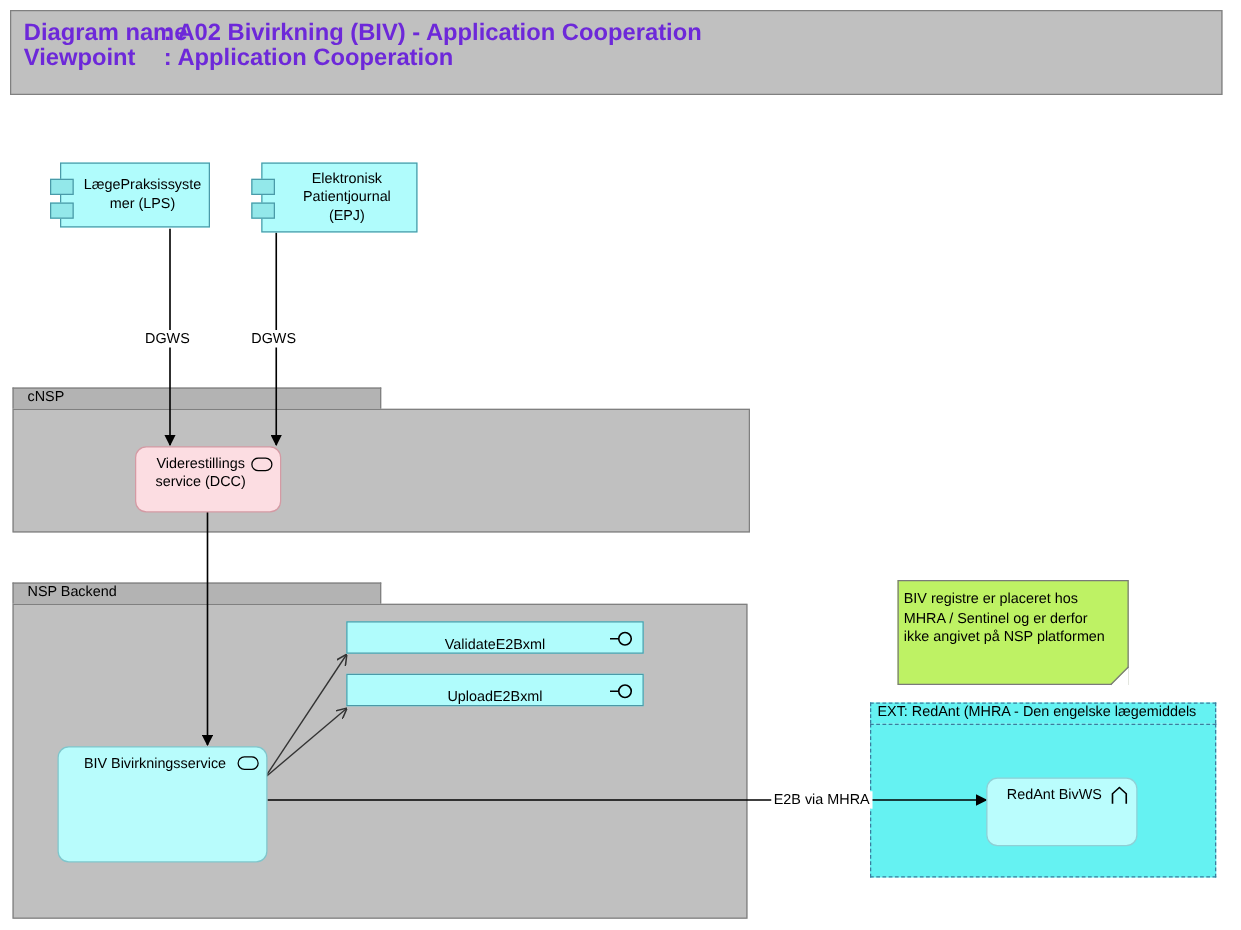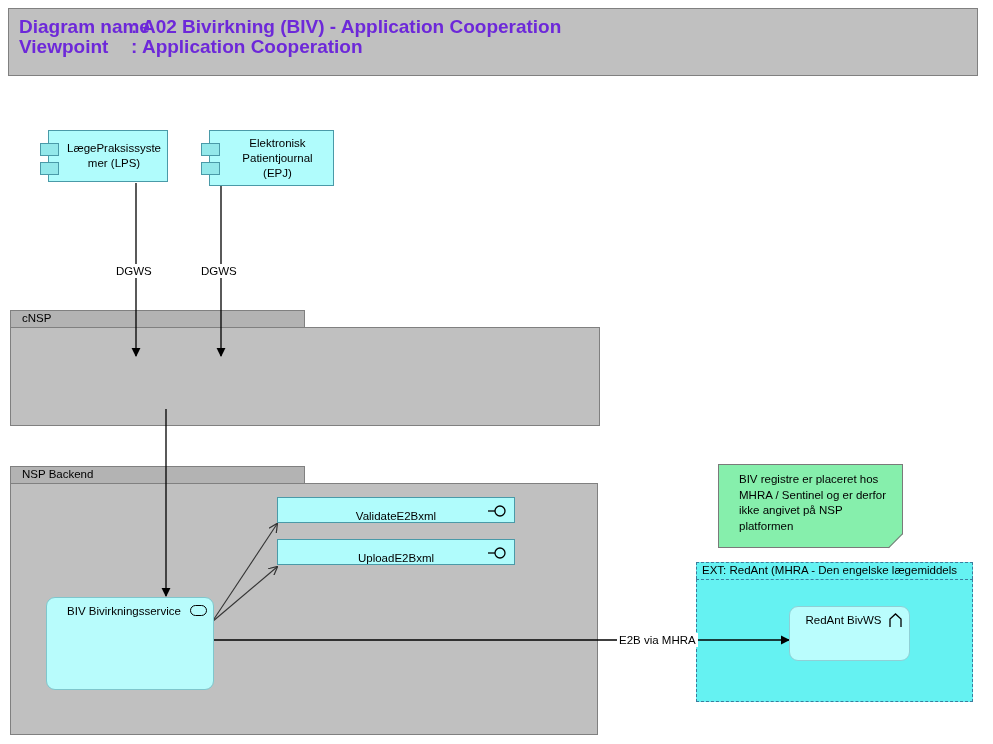--- a/index.html
+++ b/index.html
@@ -155,27 +155,27 @@
     border: 1.4px solid #000000;
     border-radius: 6px;
     box-sizing: border-box;
     background: transparent;
   }
   .icon-lollipop { position: absolute; }
 
   
   .note {
     position: absolute;
-    background: #86efac;
+    background: #bef264;
     border: 1px solid #7a7a7a;
     box-sizing: border-box;
     font-size: 11.5px;
     color: #000000;
     line-height: 15.5px;
-    padding: 7px 8px 0 20px;
+    padding: 7px 8px 0 4px;
   }
   .note-fold {
     position: absolute;
     right: -1px; bottom: -1px;
     width: 0; height: 0;
     border-left: 14px solid transparent;
     border-bottom: 14px solid #ffffff;
   }
   .note-fold-line {
     position: absolute;
@@ -264,27 +264,32 @@
   </div>
 
   <div class="component" style="left:209px; top:130px; width:125px; height:56px;">
     <div class="comp-tab t1"></div>
     <div class="comp-tab t2"></div>
     <span style="white-space:pre-line;">Elektronisk
 Patientjournal
 (EPJ)</span>
   </div>
 
+  <div class="rounded-box rb-pink" style="left:108px; top:357px; width:117px; height:53px;">
+    <span class="rb-label" style="white-space:pre-line;">Viderestillings
+service (DCC)</span>
+    <span class="icon-oval" style="right:6px; top:8px;"></span>
+  </div>
 
   <div class="rounded-box rb-cyan" style="left:46px; top:597px; width:168px; height:93px;">
     <span class="rb-label">BIV Bivirkningsservice</span>
     <span class="icon-oval" style="right:6px; top:7px;"></span>
   </div>
 
-  <div class="rounded-box rb-cyan-light" style="left:789px; top:606px; width:121px; height:55px;padding-left:36px;">
+  <div class="rounded-box rb-cyan-light" style="left:789px; top:622px; width:121px; height:55px;padding-left:36px;">
     <span class="rb-label">RedAnt BivWS</span>
     <svg class="icon-lollipop" style="right:6px; top:6px; width:15px; height:15px;" viewBox="0 0 15 15">
       <path d="M 2 14 L 2 6 L 7.5 1 L 13 6 L 13 14" fill="none" stroke="#000000" stroke-width="1.3"></path>
     </svg>
   </div>
 
   <div class="iface-bar" style="left:277px; top:497px; width:238px; height:26px;">
     <span>ValidateE2Bxml</span>
     <svg class="icon-lollipop" style="right:6px; top:6px; width:20px; height:14px;" viewBox="0 0 20 14">
       <line x1="0" y1="7" x2="7" y2="7" stroke="#000000" stroke-width="1.3"></line>

